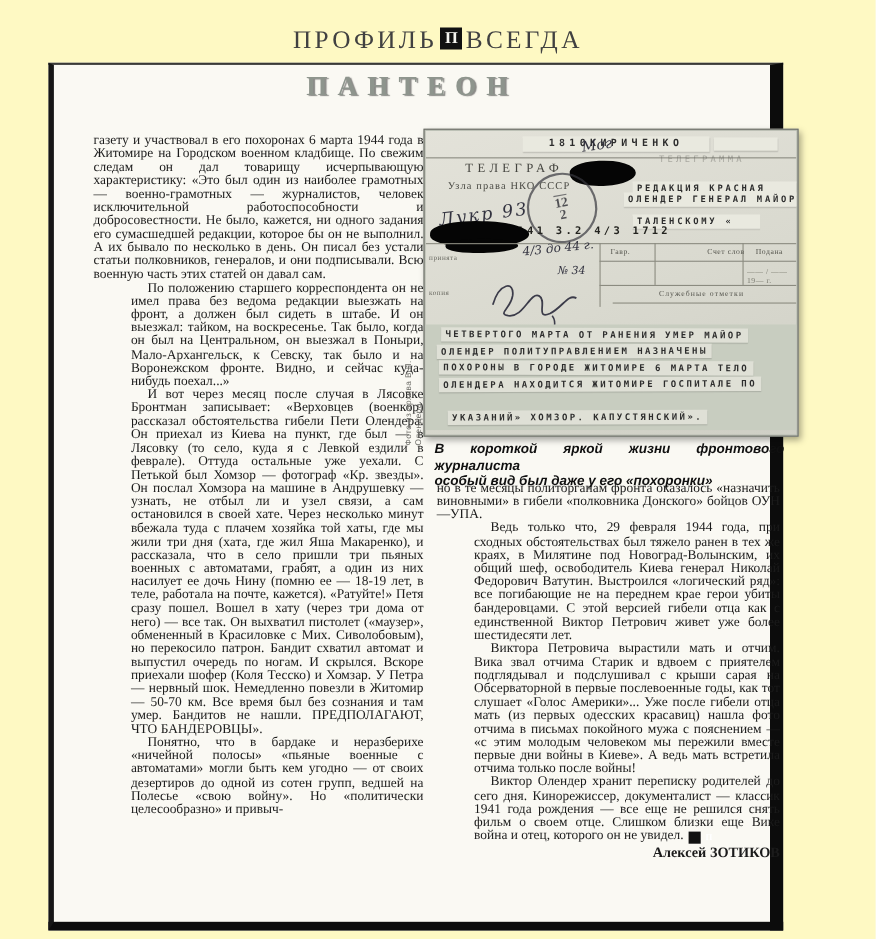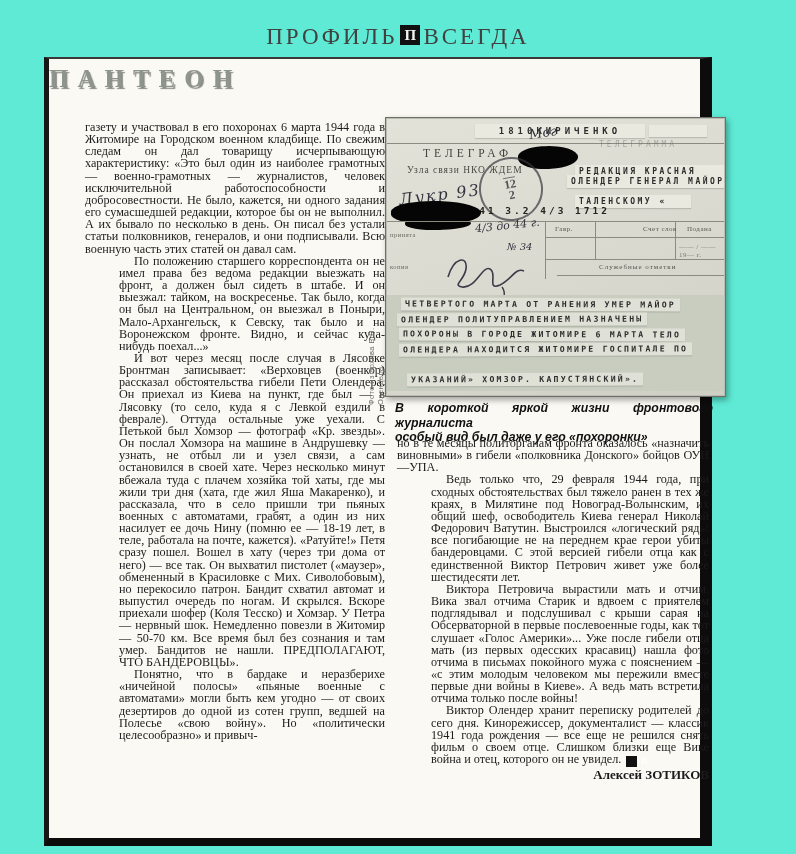--- a/index.html
+++ b/index.html
@@ -1,29 +1,29 @@
 <!DOCTYPE html>
 <html><head>
 <meta charset="utf-8">
 <style>
   html,body{margin:0;padding:0;}
-  .page{position:relative;width:796px;height:854px;background:#5eead4;overflow:hidden;
+  .page{position:relative;width:796px;height:854px;background:#fef9c3;overflow:hidden;
         font-family:"Liberation Serif",serif;}
   
   .masthead{position:absolute;top:22px;left:0;width:100%;text-align:center;
             font-size:23px;letter-spacing:3px;color:#414141;}
   .masthead .word{vertical-align:middle;}
   .mast-logo{display:inline-block;width:20px;height:20px;background:#111;color:#f5f5f0;
              font-size:15px;font-weight:bold;line-height:20px;text-align:center;
              letter-spacing:0;vertical-align:middle;margin:0 3px 4px 3px;}
   
   .sheet{position:absolute;left:44px;top:57px;width:668px;height:789px;box-sizing:border-box;
          background:#faf9f3;border-top:2px solid #3a3a38;border-left:5px solid #161616;
          border-right:12px solid #0c0c0c;border-bottom:8px solid #0c0c0c;}
-  .section-title{position:absolute;top:6px;left:0;width:100%;text-align:left;
+  .section-title{position:absolute;top:6px;left:0;width:100%;text-align:center;
                  font-weight:bold;font-size:25px;letter-spacing:9px;color:#8e958d;
                  text-shadow:1.5px 1.5px 1px rgba(45,45,45,.55);}
   
   .col{position:absolute;font-size:12.2px;line-height:12.15px;color:#1b1b1b;
        text-align:justify;}
   .col p{margin:0;}
   .col p.ind{text-indent:15px;margin-left:34px;}
   .col-left{left:36px;top:62px;width:300px;}
   .col-right{left:348px;top:378px;width:312px;}
   .byline{margin-top:2px;text-align:right;font-weight:bold;font-size:13px;}
@@ -100,21 +100,21 @@
 
     <div class="photo">
       <div class="tg">
 
         <div class="tape" style="left:88px;top:5px;width:170px;height:14px;font-size:9px;letter-spacing:4px;text-align:center;line-height:14px;">1810КИРИЧЕНКО</div>
         <div class="tape" style="left:262px;top:6px;width:58px;height:12px;"></div>
 
         <div class="rule" style="top:24px;"></div>
 
         <div class="tg-office">ТЕЛЕГРАФ</div>
-        <div class="tg-office2">Узла связи НКО ЖДЕМ</div>
+        <div class="tg-office2">Узла права НКО СССР</div>
         <div class="ghost">ТЕЛЕГРАММА</div>
 
         <div class="hw" style="left:142px;top:6px;font-size:13px;transform:rotate(-8deg);">Мог</div>
 
         <div class="blob" style="left:131px;top:27px;width:60px;height:23px;border-radius:45% 60% 50% 55%;transform:rotate(-3deg);"></div>
 
         <div class="tape" style="left:188px;top:36px;width:146px;height:13px;font-size:8px;letter-spacing:2.5px;line-height:13px;padding-left:4px;margin-top:10px;">РЕДАКЦИЯ КРАСНАЯ</div>
         <div class="tape" style="left:180px;top:56px;width:156px;height:13px;font-size:8px;letter-spacing:2.5px;line-height:13px;padding-left:4px;">ОЛЕНДЕР ГЕНЕРАЛ МАЙОРУ</div>
         <div class="tape" style="left:188px;top:76px;width:112px;height:13px;font-size:8px;letter-spacing:2.5px;line-height:13px;padding-left:4px;">ТАЛЕНСКОМУ «</div>
 

